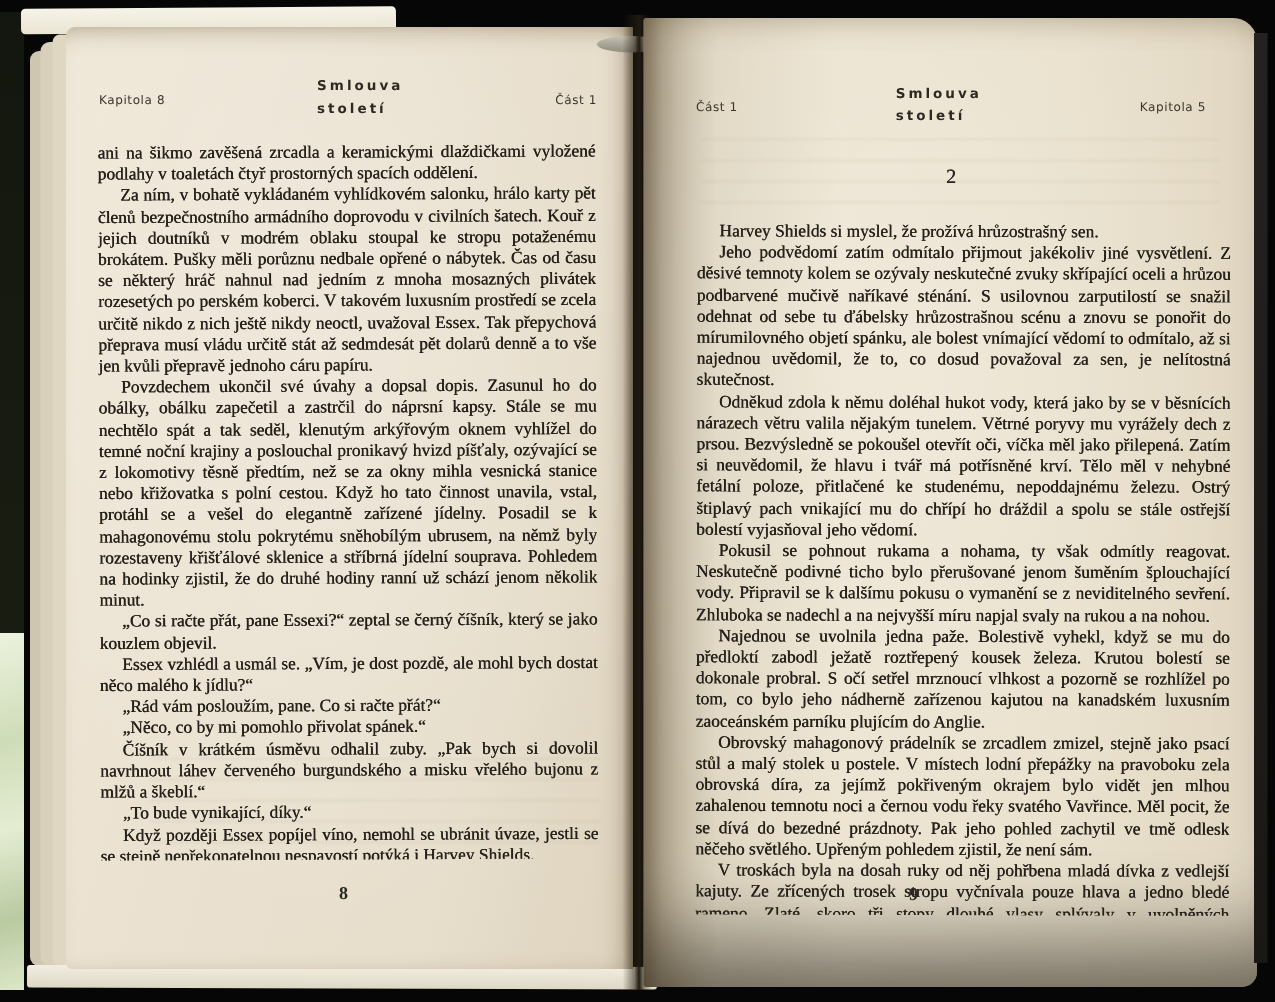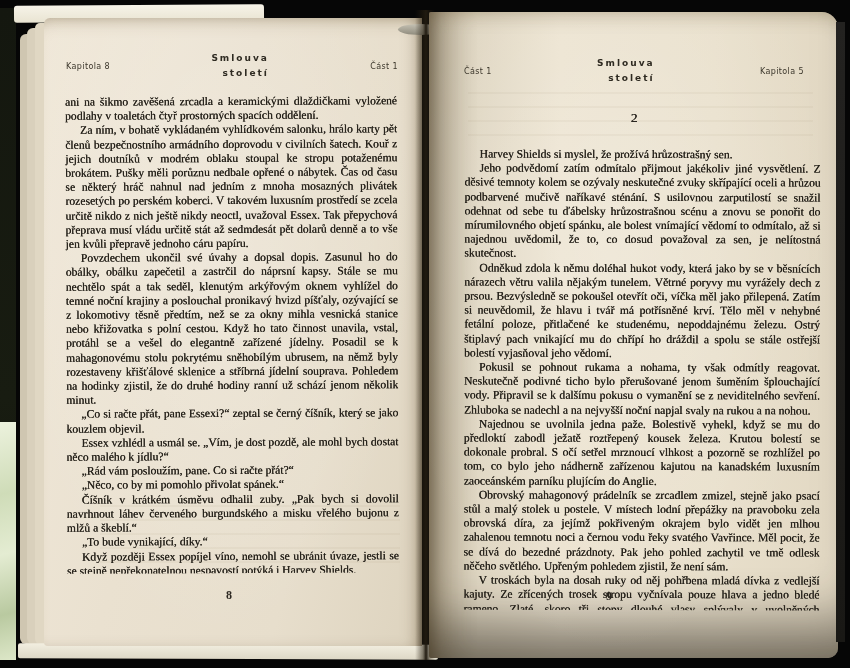--- a/index.html
+++ b/index.html
@@ -43,21 +43,21 @@
       background:radial-gradient(ellipse at 45% 35%, rgba(255,255,255,.22), rgba(255,255,255,0) 70%);}
   .ghost{position:absolute;pointer-events:none;opacity:.5;
       background:repeating-linear-gradient(180deg, rgba(125,105,70,.10) 0 2px, rgba(125,105,70,0) 2px 14px);
       filter:blur(.6px);}
 
   
   .runhead{position:absolute;display:flex;justify-content:space-between;align-items:center;
       color:#3b362b;}
   .runhead .side{font-family:"DejaVu Sans","Liberation Sans",sans-serif;font-size:8px;letter-spacing:.4px;}
   .runhead .center{font-family:"DejaVu Sans","Liberation Sans",sans-serif;font-weight:bold;
-      font-size:9px;letter-spacing:2px;text-align:right;line-height:15px;color:#2e2a21;}
+      font-size:9px;letter-spacing:2px;text-align:left;line-height:15px;color:#2e2a21;}
   .bodytext{position:absolute;overflow:hidden;color:#26221b;font-size:11.6px;line-height:14.2px;
       text-align:justify;text-shadow:.25px 0 0 currentColor;}
   .bodytext p{margin:0;text-indent:15px;}
   .bodytext p.noindent{text-indent:0;}
   .chapnum{position:absolute;text-align:center;font-size:13.5px;color:#2a2620;
       text-shadow:.25px 0 0 currentColor;}
   .pagenum{position:absolute;font-size:12px;font-weight:bold;color:#2b2720;}
 </style>
 </head>
 <body>
@@ -117,21 +117,21 @@
     </span>
     <span class="side">Kapitola 5</span>
   </div>
 
   <div class="chapnum" style="left:464px;top:110px;width:340px;">2</div>
 
   <div class="bodytext" style="left:464px;top:148px;width:356px;height:462px;transform:rotate(0.15deg);">
     <p>Harvey Shields si myslel, že prožívá hrůzostrašný sen.</p>
     <p>Jeho podvědomí zatím odmítalo přijmout jakékoliv jiné vysvětlení. Z děsivé temnoty kolem se ozývaly neskutečné zvuky skřípající oceli a hrůzou podbarvené mučivě naříkavé sténání. S usilovnou zarputilostí se snažil odehnat od sebe tu ďábelsky hrůzostrašnou scénu a znovu se ponořit do mírumilovného objetí spánku, ale bolest vnímající vědomí to odmítalo, až si najednou uvědomil, že to, co dosud považoval za sen, je nelítostná skutečnost.</p>
     <p>Odněkud zdola k němu doléhal hukot vody, která jako by se v běsnících nárazech větru valila nějakým tunelem. Větrné poryvy mu vyrážely dech z prsou. Bezvýsledně se pokoušel otevřít oči, víčka měl jako přilepená. Zatím si neuvědomil, že hlavu i tvář má potřísněné krví. Tělo měl v nehybné fetální poloze, přitlačené ke studenému, nepoddajnému železu. Ostrý štiplavý pach vnikající mu do chřípí ho dráždil a spolu se stále ostřejší bolestí vyjasňoval jeho vědomí.</p>
-    <p>Pokusil se pohnout rukama a nohama, ty však odmítly reagovat. Neskutečně podivné ticho bylo přerušované jenom šuměním šplouchající vody. Připravil se k dalšímu pokusu o vymanění se z neviditelného sevření. Zhluboka se nadechl a na nejvyšší noční napjal svaly na rukou a na nohou.</p>
+    <p>Pokusil se pohnout rukama a nohama, ty však odmítly reagovat. Neskutečně podivné ticho bylo přerušované jenom šuměním šplouchající vody. Připravil se k dalšímu pokusu o vymanění se z neviditelného sevření. Zhluboka se nadechl a na nejvyšší míru napjal svaly na rukou a na nohou.</p>
     <p>Najednou se uvolnila jedna paže. Bolestivě vyhekl, když se mu do předloktí zabodl ježatě roztřepený kousek železa. Krutou bolestí se dokonale probral. S očí setřel mrznoucí vlhkost a pozorně se rozhlížel po tom, co bylo jeho nádherně zařízenou kajutou na kanadském luxusním zaoceánském parníku plujícím do Anglie.</p>
     <p>Obrovský mahagonový prádelník se zrcadlem zmizel, stejně jako psací stůl a malý stolek u postele. V místech lodní přepážky na pravoboku zela obrovská díra, za jejímž pokřiveným okrajem bylo vidět jen mlhou zahalenou temnotu noci a černou vodu řeky svatého Vavřince. Měl pocit, že se dívá do bezedné prázdnoty. Pak jeho pohled zachytil ve tmě odlesk něčeho světlého. Upřeným pohledem zjistil, že není sám.</p>
     <p>V troskách byla na dosah ruky od něj pohřbena mladá dívka z vedlejší kajuty. Ze zřícených trosek stropu vyčnívala pouze hlava a jedno bledé rameno. Zlaté, skoro tři stopy dlouhé vlasy splývaly v uvolněných pramenech. Hlavu</p>
   </div>
 
   <div class="pagenum" style="left:606px;top:589px;">9</div>
 
   <div class="cover-sliver-right"></div>
 
 </div>

